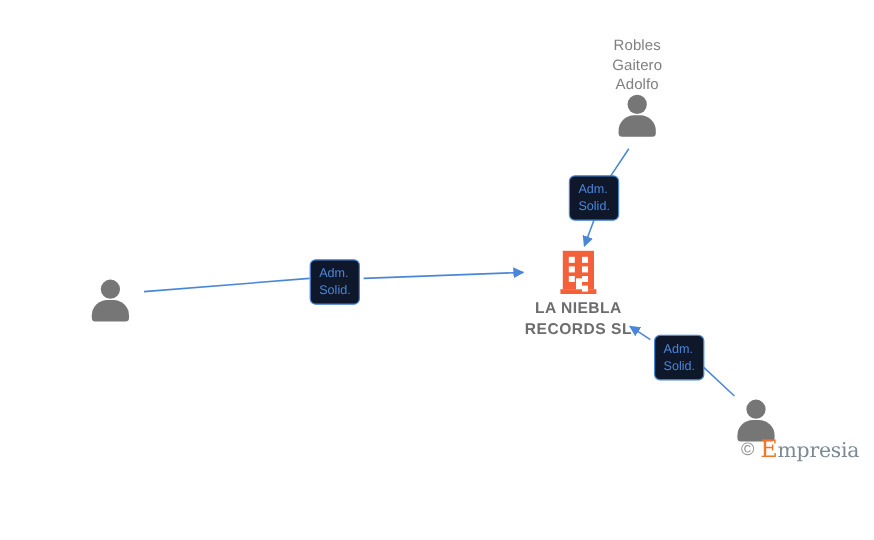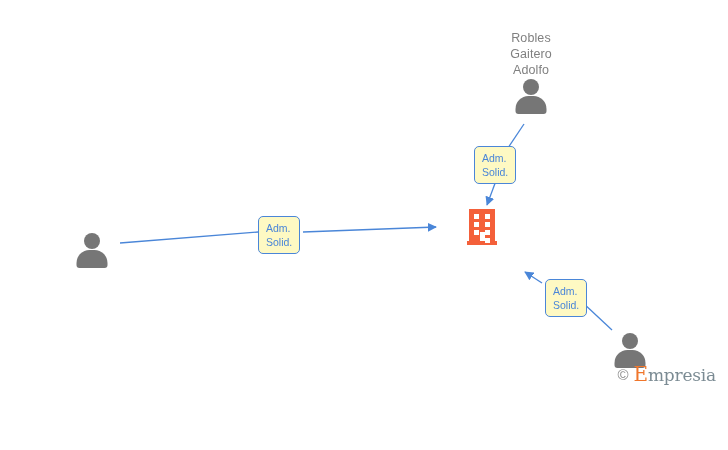--- a/index.html
+++ b/index.html
@@ -110,21 +110,21 @@
     bottom: 4px;
     width: 5px;
     height: 9px;
     background: #ffffff;
   }
   
   .badge {
     position: absolute;
     border: 1px solid #4a86d8;
     border-radius: 5px;
-    background: #fef9c3;
+    background: #0f172a;
     color: #4a86d8;
     font-size: 10.5px;
     line-height: 14px;
     padding: 4px 7px;
     white-space: pre-line;
     text-align: left;
   }
   
   .watermark {
     position: absolute;
@@ -202,20 +202,22 @@
       <div class="base"></div>
       <div class="win" style="left:7px;  top:5px;"></div>
       <div class="win" style="left:18px; top:5px;"></div>
       <div class="win" style="left:7px;  top:13px;"></div>
       <div class="win" style="left:18px; top:13px;"></div>
       <div class="win" style="left:7px;  top:21px;"></div>
       <div class="win" style="left:18px; top:21px;"></div>
       <div class="win" style="left:18px; top:29px;"></div>
       <div class="door"></div>
     </div>
+    <div class="company-label">LA NIEBLA
+RECORDS  SL</div>
   </div>
 
   <div class="badge" style="left:474px; top:146px;">Adm.
 Solid.</div>
 
   <div class="badge" style="left:258px; top:216px;">Adm.
 Solid.</div>
 
   <div class="badge" style="left:545px; top:279px;">Adm.
 Solid.</div>

